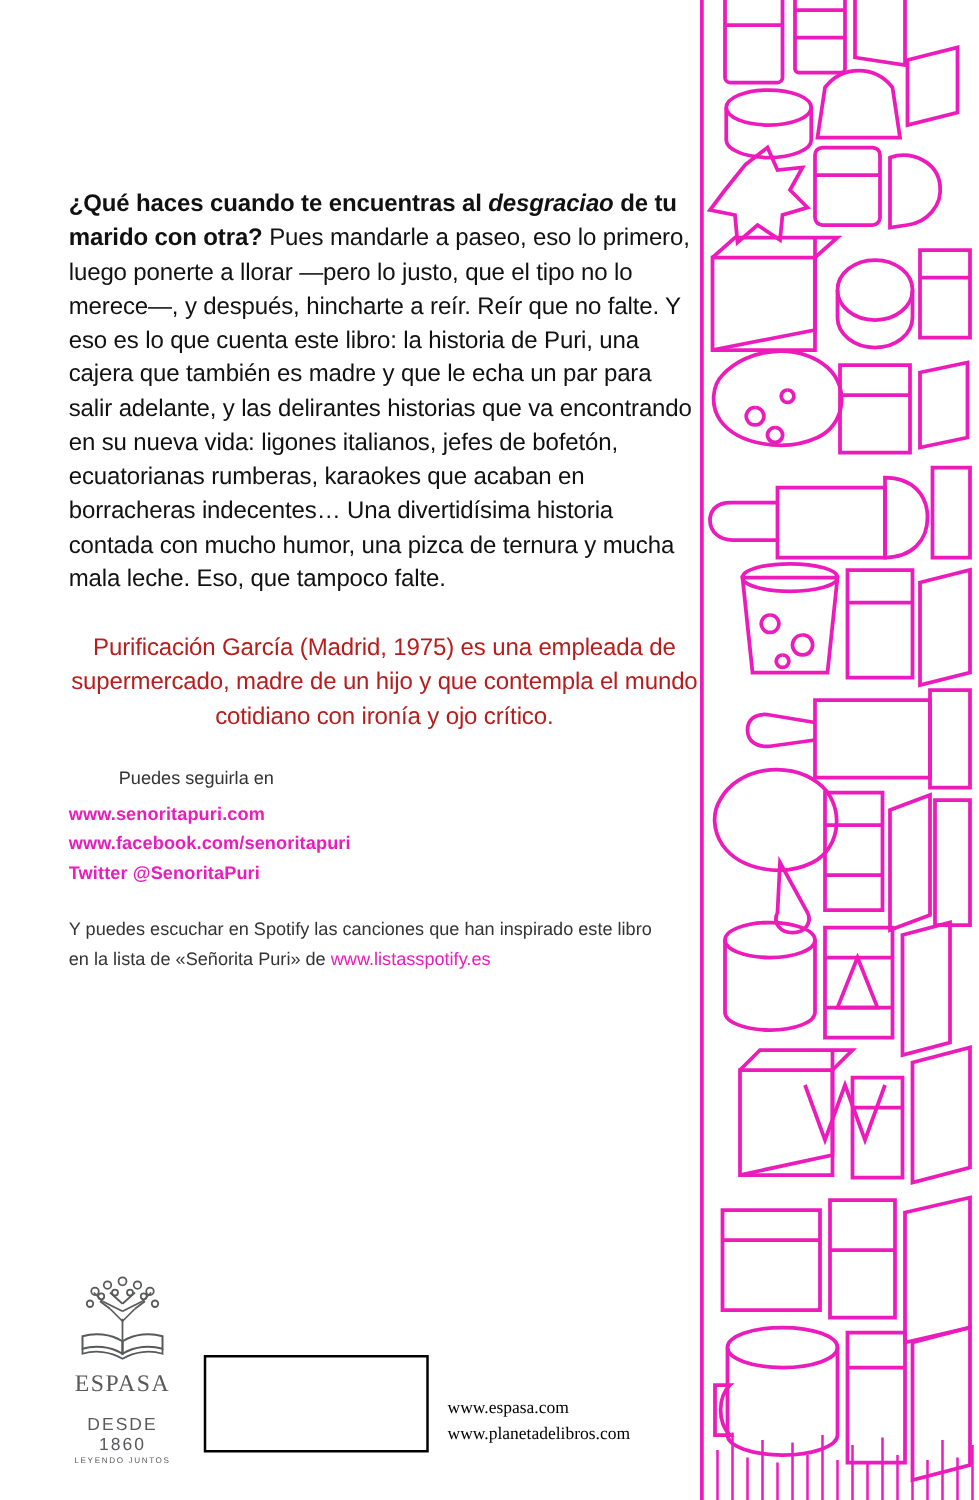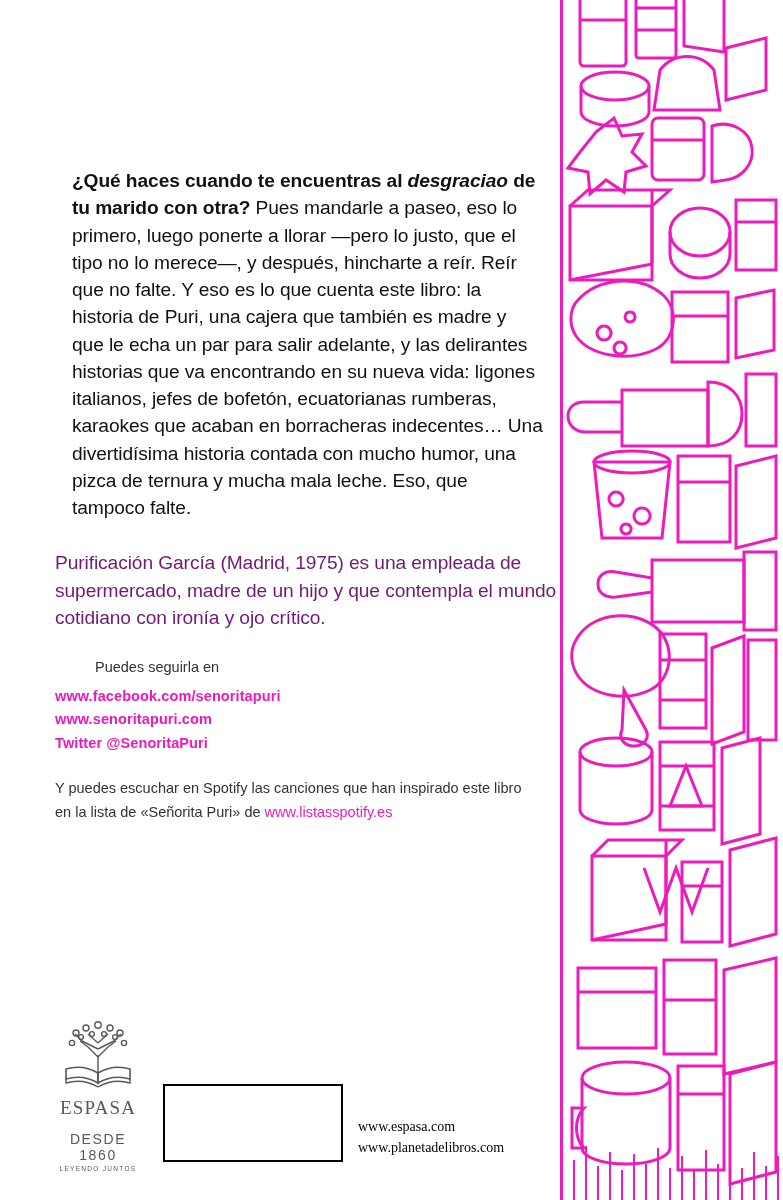--- a/index.html
+++ b/index.html
@@ -38,37 +38,38 @@
     position: absolute;
     left: 55px;
     top: 150px;
     width: 505px;
   }
 
   .blurb {
     font-size: 19.2px;
     line-height: 1.42;
     color: #111111;
-    margin: 17px;
+    margin: 0;
     letter-spacing: -0.1px;
   }
   .blurb .lead {
     font-weight: bold;
   }
   .blurb .lead-italic {
     font-weight: bold;
     font-style: italic;
   }
 
   .bio {
     margin-top: 28px;
     font-size: 19.2px;
     line-height: 1.42;
-    color: #701a75;
+    color: #b91c1c;
     letter-spacing: -0.1px;
+    text-align: center;
   }
 
   .follow-label {
     margin-top: 26px;
     font-size: 14.5px;
     color: #333333;
     line-height: 1.5;
     margin-left: 40px;
   }
 
@@ -263,22 +264,22 @@
 
   <p class="blurb">
     <span class="lead">¿Qué haces cuando te encuentras al </span><span class="lead-italic">desgraciao</span><span class="lead"> de tu marido con otra?</span><span>  Pues mandarle a paseo, eso lo primero, luego ponerte a llorar —pero lo justo, que el tipo no lo merece—, y después, hincharte a reír. Reír que no falte. Y eso es lo que cuenta este libro: la historia de Puri, una cajera que también es madre y que le echa un par para salir adelante, y las delirantes historias que va encontrando en su nueva vida: ligones italianos, jefes de bofetón, ecuatorianas rumberas, karaokes que acaban en borracheras indecentes… Una divertidísima historia contada con mucho humor, una pizca de ternura y mucha mala leche. Eso, que tampoco falte.</span>
   </p>
 
   <p class="bio">Purificación García (Madrid, 1975) es una empleada de supermercado, madre de un hijo y que contempla el mundo cotidiano con ironía y ojo crítico.</p>
 
   <div class="follow-label">Puedes seguirla en</div>
 
   <div class="links">
+    <a class="link-line" href="#">www.senoritapuri.com</a>
     <a class="link-line" href="#">www.facebook.com/senoritapuri</a>
-    <a class="link-line" href="#">www.senoritapuri.com</a>
     <a class="link-line" href="#">Twitter @SenoritaPuri</a>
   </div>
 
   <div class="spotify-note">
     <span>Y puedes escuchar en Spotify las canciones que han inspirado este libro</span><br>
     <span>en la lista de «Señorita Puri» de </span><a class="pink-link" href="#">www.listasspotify.es</a>
   </div>
 
 </div>
 

